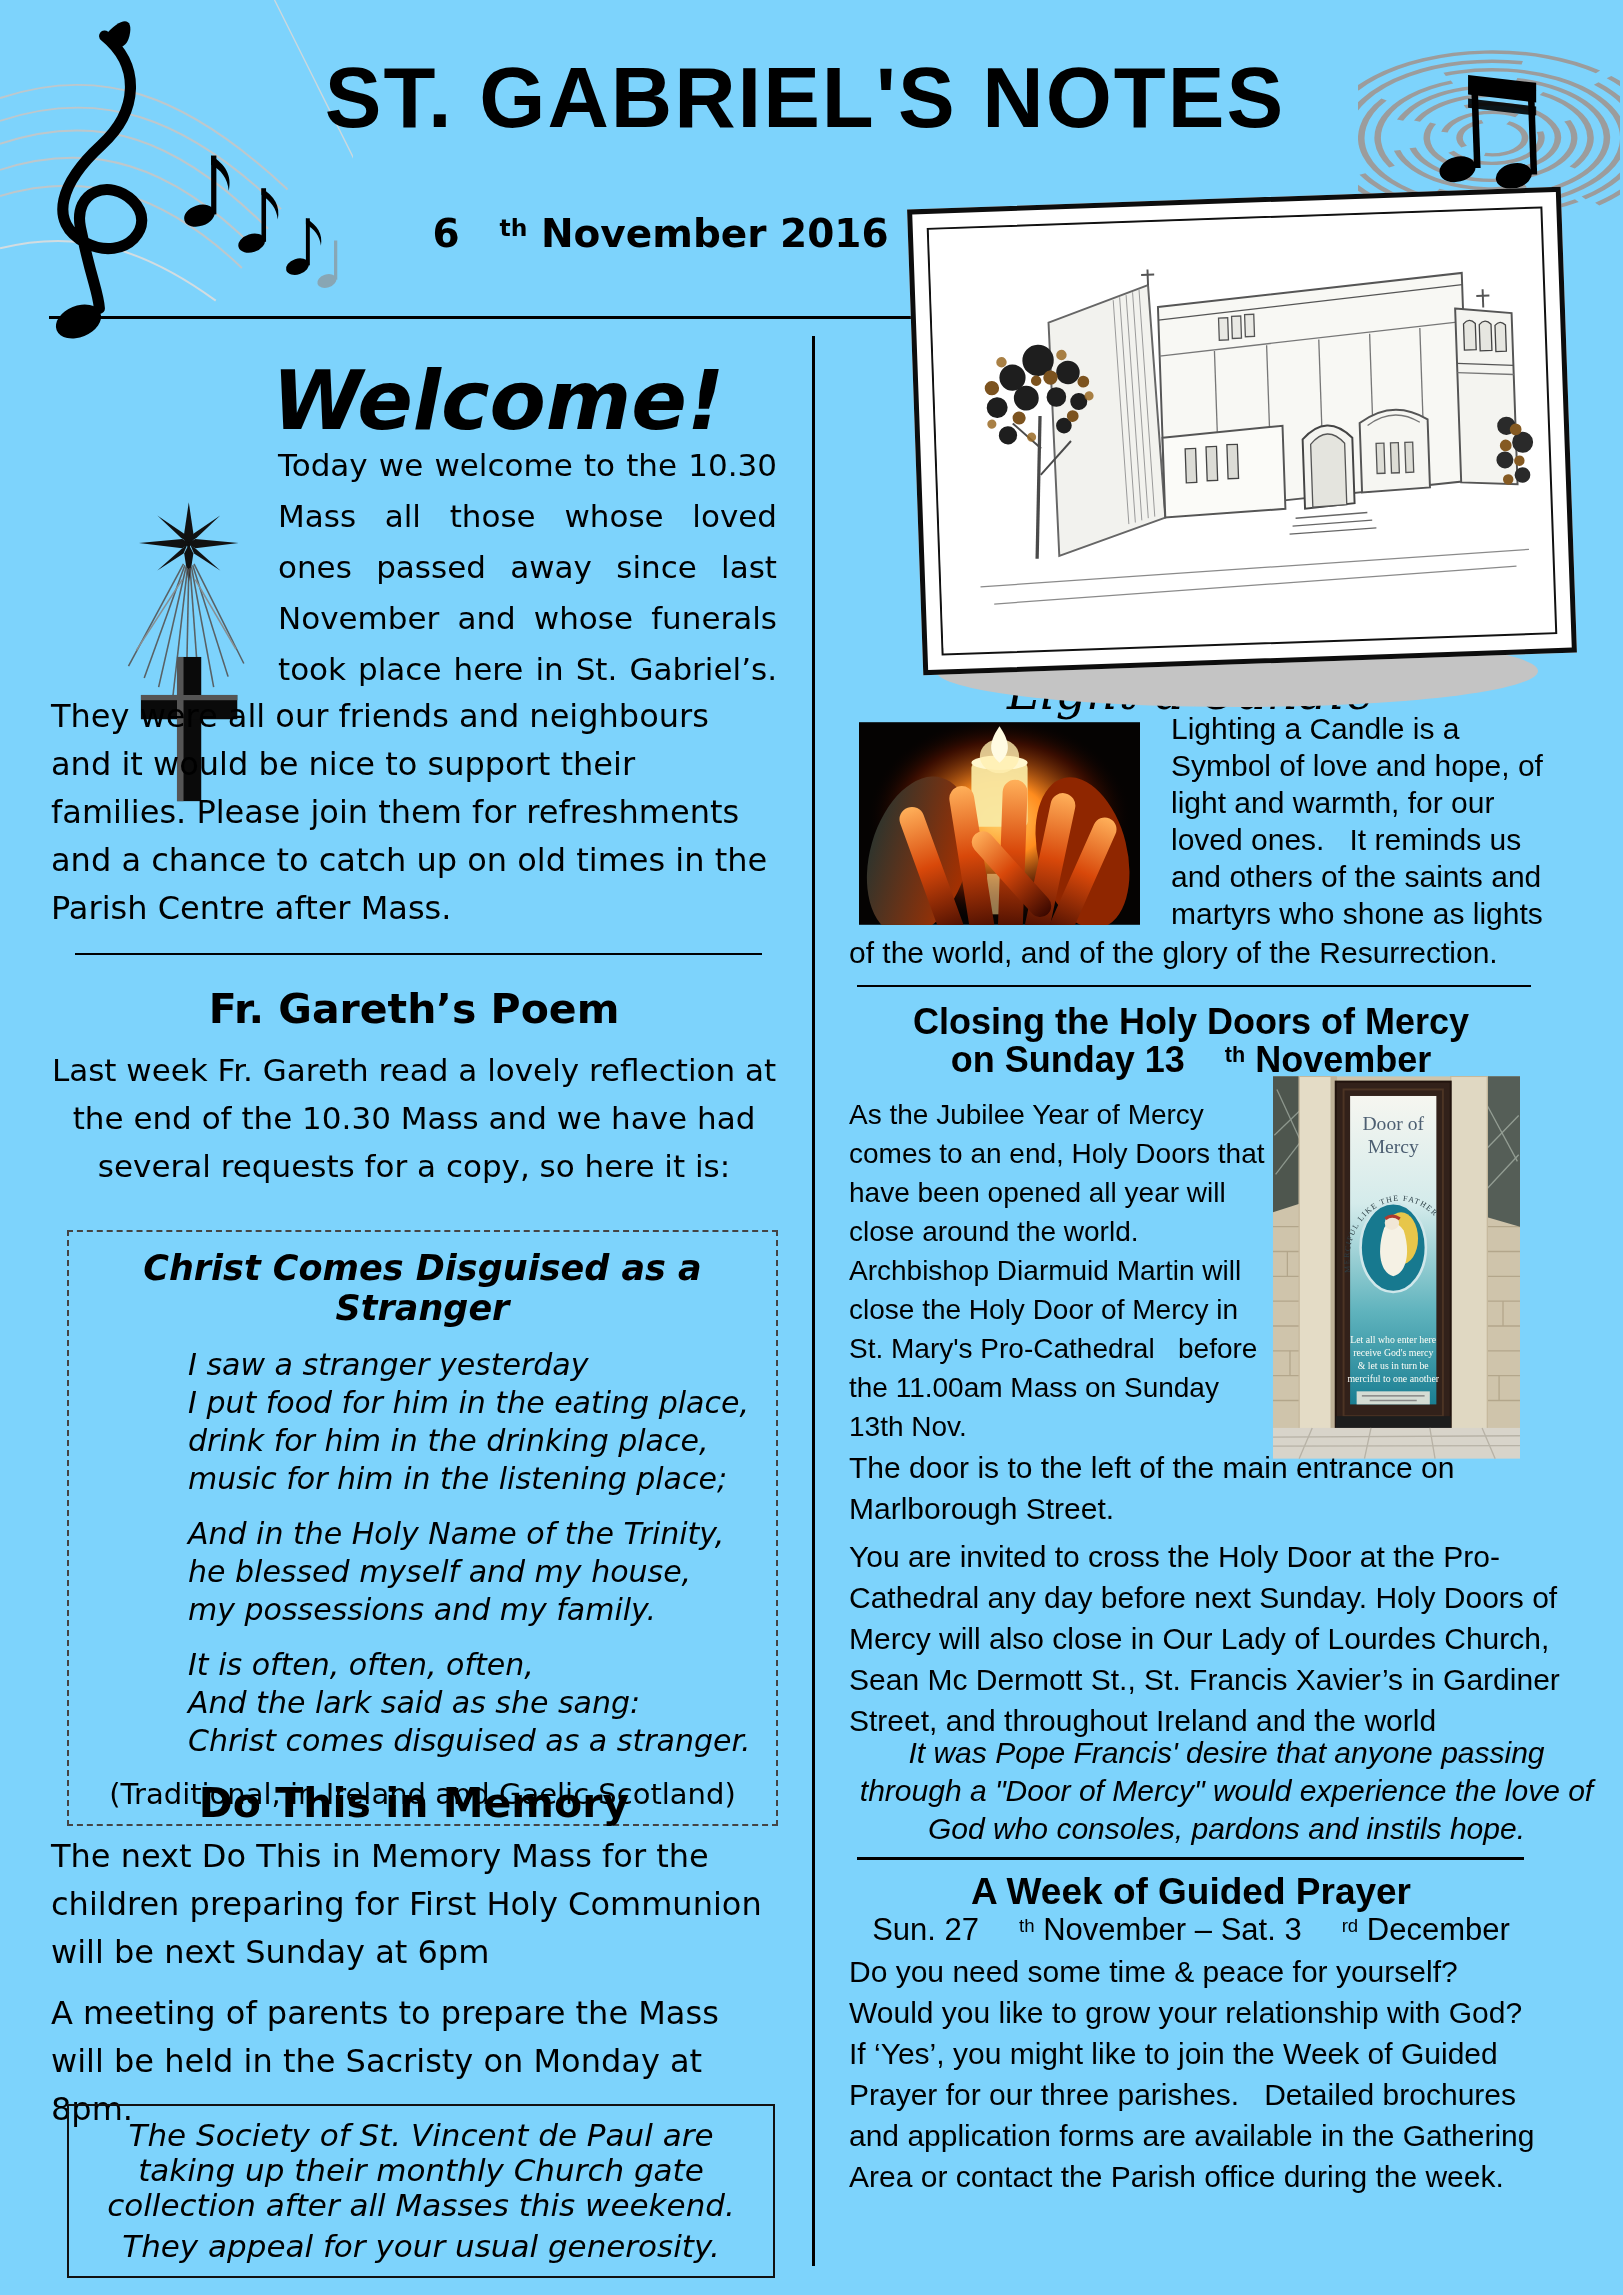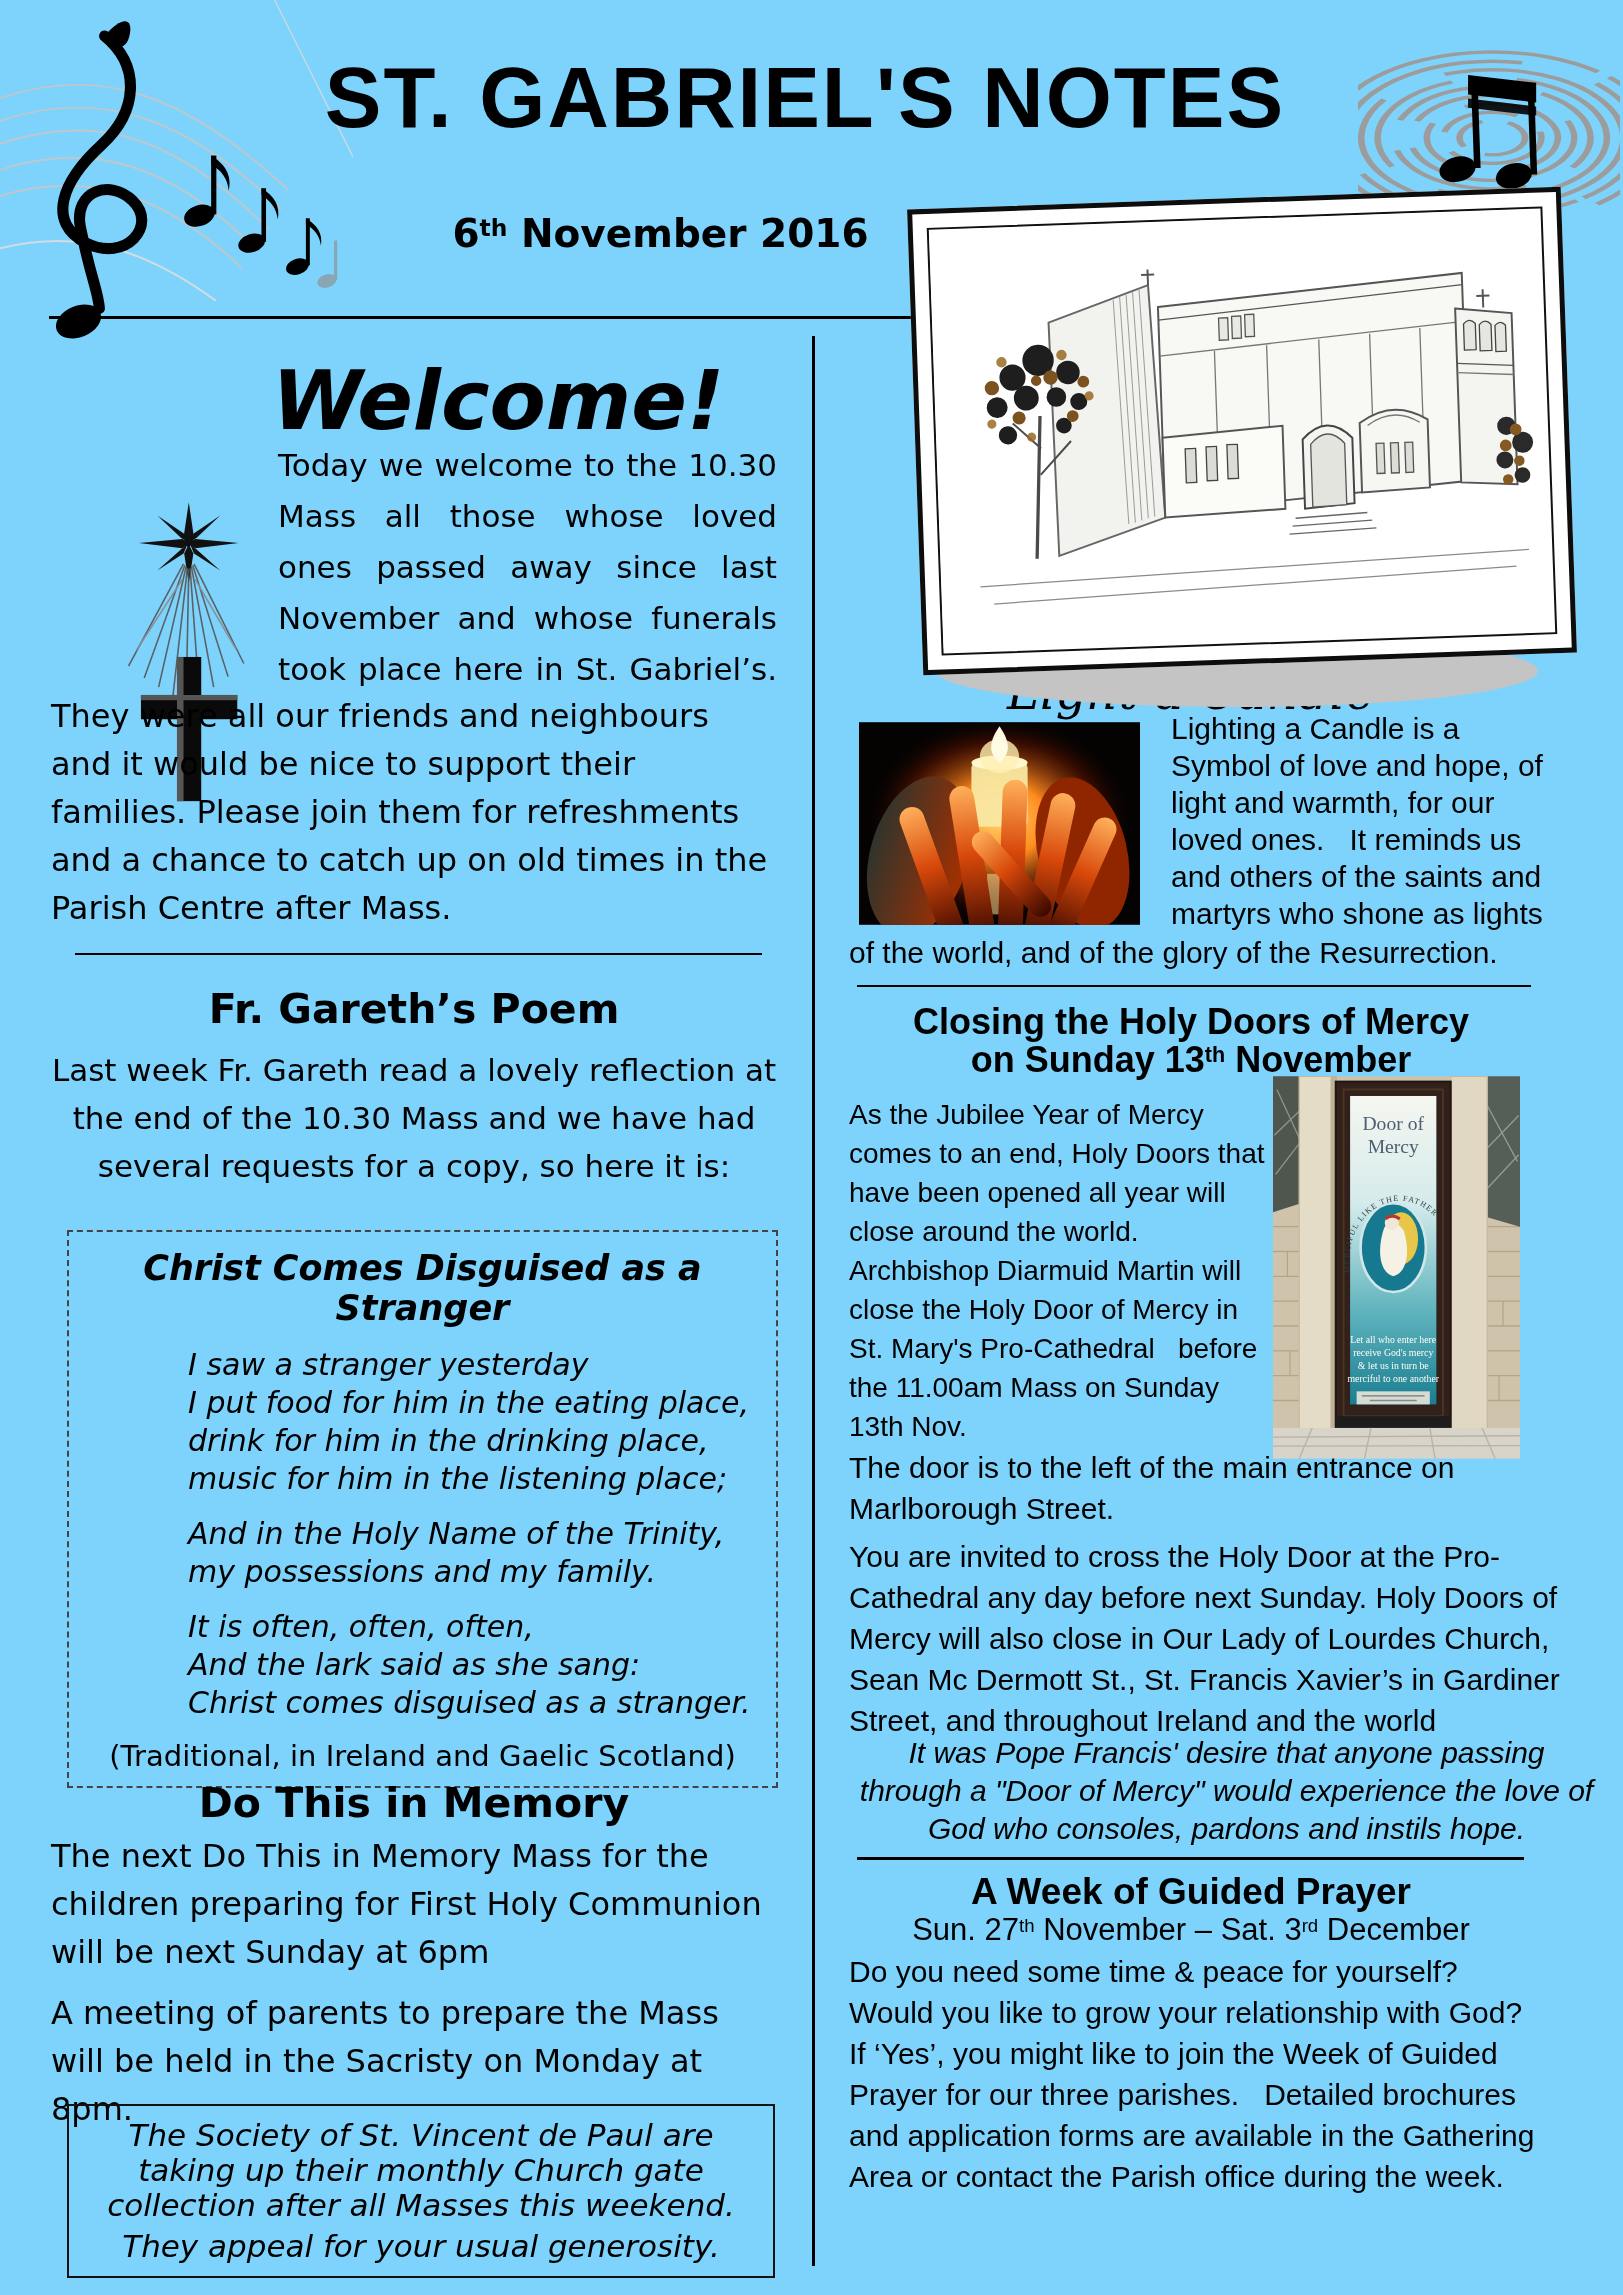--- a/index.html
+++ b/index.html
@@ -3,21 +3,21 @@
 <meta charset="utf-8">
 <style>
   html,body{margin:0;padding:0;background:#fff;}
   .page{position:relative;width:1623px;height:2295px;background:#7dd3fc;overflow:hidden;
         font-family:"DejaVu Sans",sans-serif;color:#000;}
   .abs{position:absolute;}
   
   .title{left:314px;top:49px;width:982px;text-align:center;font-size:85px;font-weight:700;
          letter-spacing:2px;font-family:"Liberation Sans",sans-serif;}
   .date{left:366px;top:211px;width:589px;text-align:center;font-size:39px;font-weight:700;}
-  .sup{font-size:60%;vertical-align:baseline;position:relative;top:-0.45em;font-weight:inherit;}
+  .sup{font-size:60%;vertical-align:baseline;position:relative;top:-0.45em;font-weight:inherit;margin-left:40px;}
   .hrule{background:#000;height:2.6px;}
   .vrule{background:#000;width:2.6px;}
   
   .lc{font-family:"DejaVu Sans",sans-serif;}
   .welcome-h{left:272px;top:353px;font-size:82px;font-weight:700;font-style:italic;}
   .para1{left:278px;top:440px;width:499px;font-size:31px;line-height:51px;
          text-align:justify;text-align-last:justify;}
   .para2{left:51px;top:692px;width:728px;font-size:32px;line-height:48px;}
   .lrule2{left:75px;top:953px;width:687px;height:2px;background:#000;}
   .poem-h{left:49px;top:985px;width:730px;text-align:center;font-size:41px;font-weight:700;}
@@ -171,20 +171,21 @@
   <div class="abs lc poem-box">
     <div class="poem-title">Christ Comes Disguised as a Stranger</div>
     <div class="stanza">
       <div>I saw a stranger yesterday</div>
       <div>I put food for him in the eating place,</div>
       <div>drink for him in the drinking place,</div>
       <div>music for him in the listening place;</div>
     </div>
     <div class="stanza">
       <div>And in the Holy Name of the Trinity,</div>
+      <div>he blessed myself and my house,</div>
       <div>my possessions and my family.</div>
     </div>
     <div class="stanza">
       <div>It is often, often, often,</div>
       <div>And the lark said as she sang:</div>
       <div>Christ comes disguised as a stranger.</div>
     </div>
     <div class="attrib">(Traditional, in Ireland and Gaelic Scotland)</div>
   </div>
 

